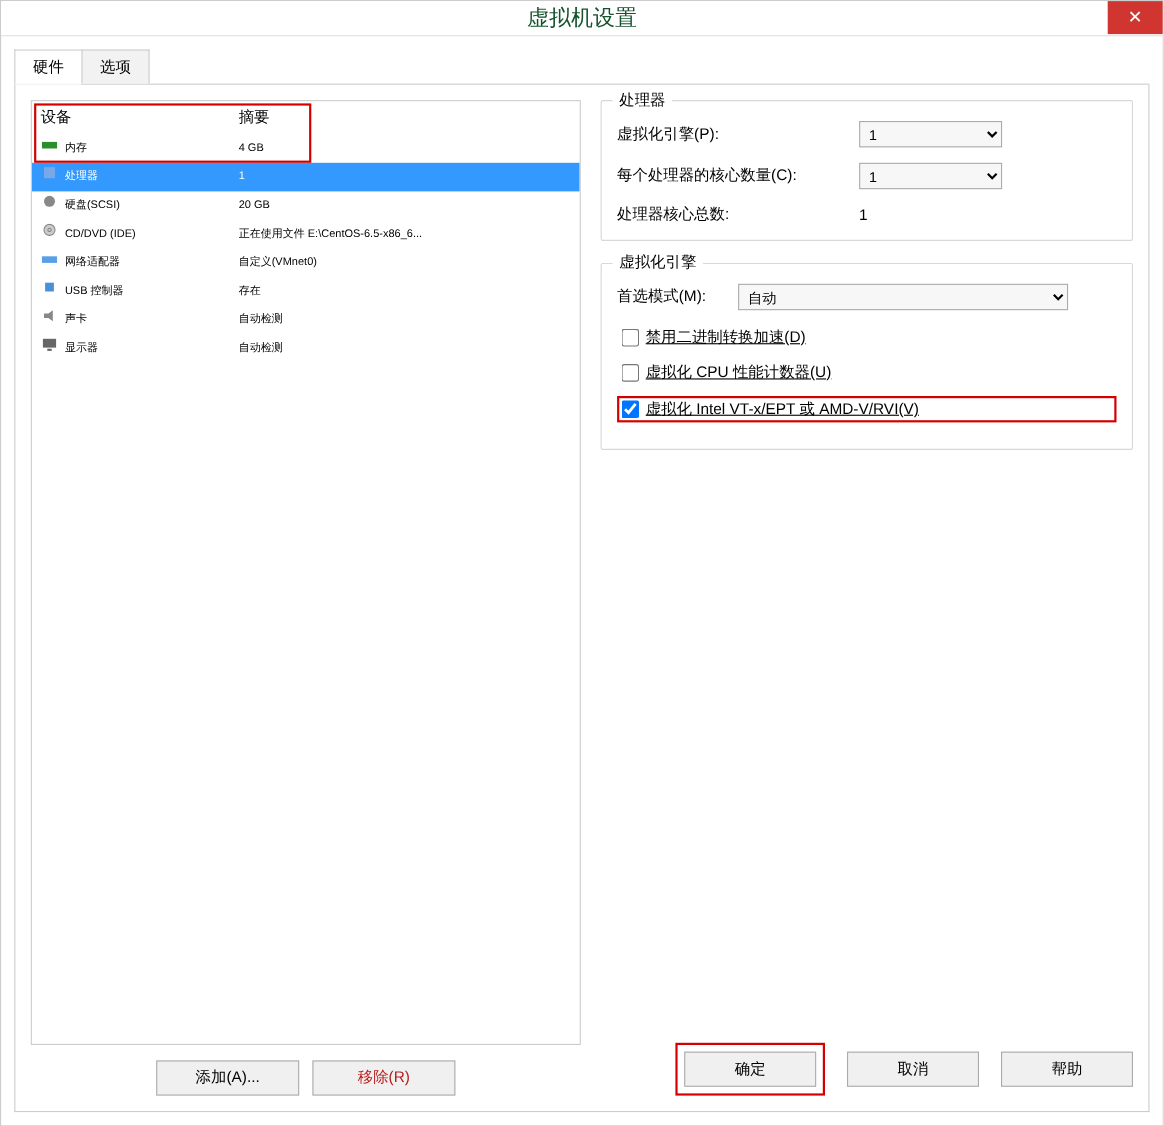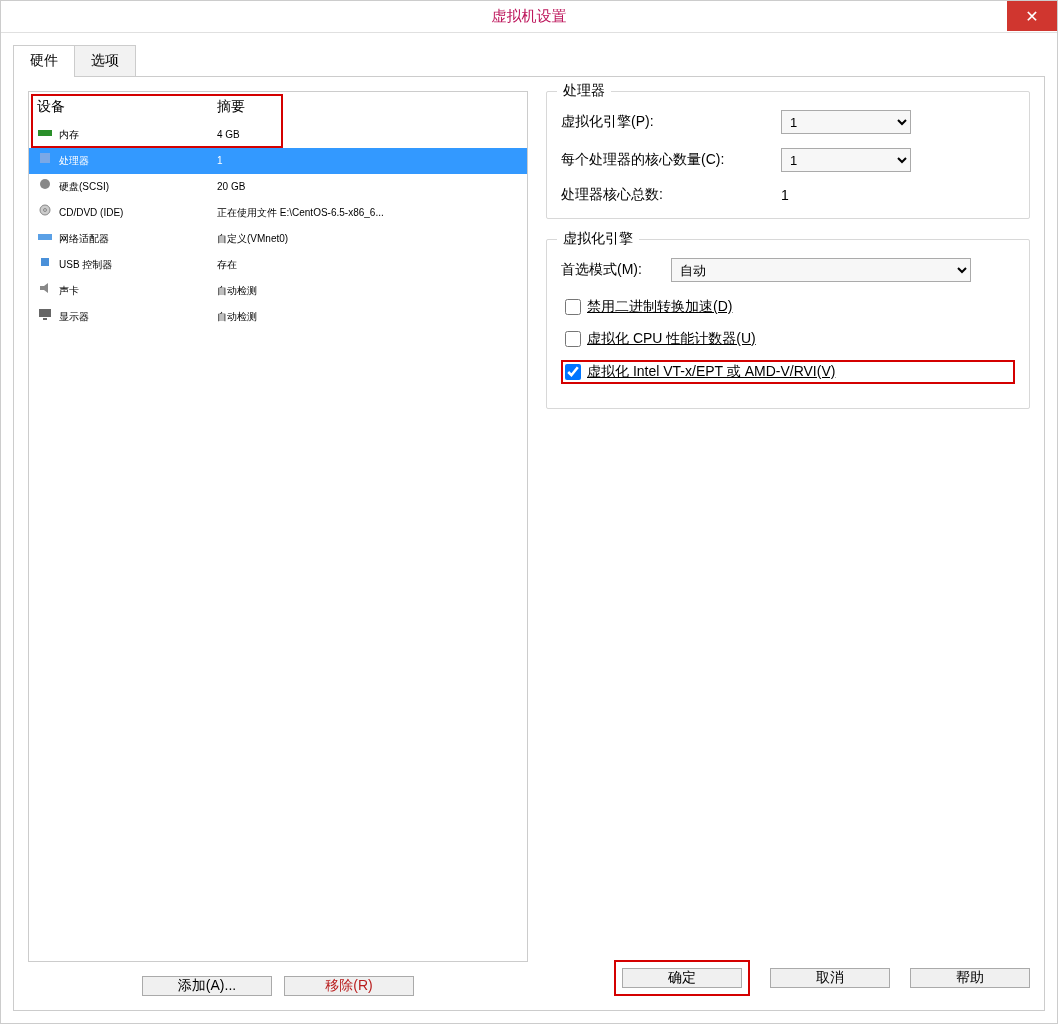--- a/index.html
+++ b/index.html
@@ -19,22 +19,22 @@
 .titlebar {
   height: 32px;
   background: #fff;
   display: flex;
   align-items: center;
   justify-content: center;
   position: relative;
   border-bottom: 1px solid #e0e0e0;
 }
 .titlebar .title {
-  font-size: 15px;
-  color: #be185d;
+  font-size: 20px;
+  color: #14532d;
 }
 .close-btn {
   position: absolute;
   right: 0;
   top: 0;
   width: 50px;
   height: 30px;
   background: #d0362f;
   color: #fff;
   display: flex;
@@ -133,21 +133,21 @@
   pointer-events: none;
 }
 .btn-row {
   display: flex;
   gap: 12px;
   justify-content: center;
   margin-top: 14px;
 }
 .wbutton {
   min-width: 130px;
-  height: 20px;
+  height: 32px;
   border: 1px solid #aaa;
   background: #f0f0f0;
   font-size: 14px;
   cursor: pointer;
 }
 .wbutton:disabled {
   color: #b91c1c;
   cursor: default;
 }
 .right-col {

